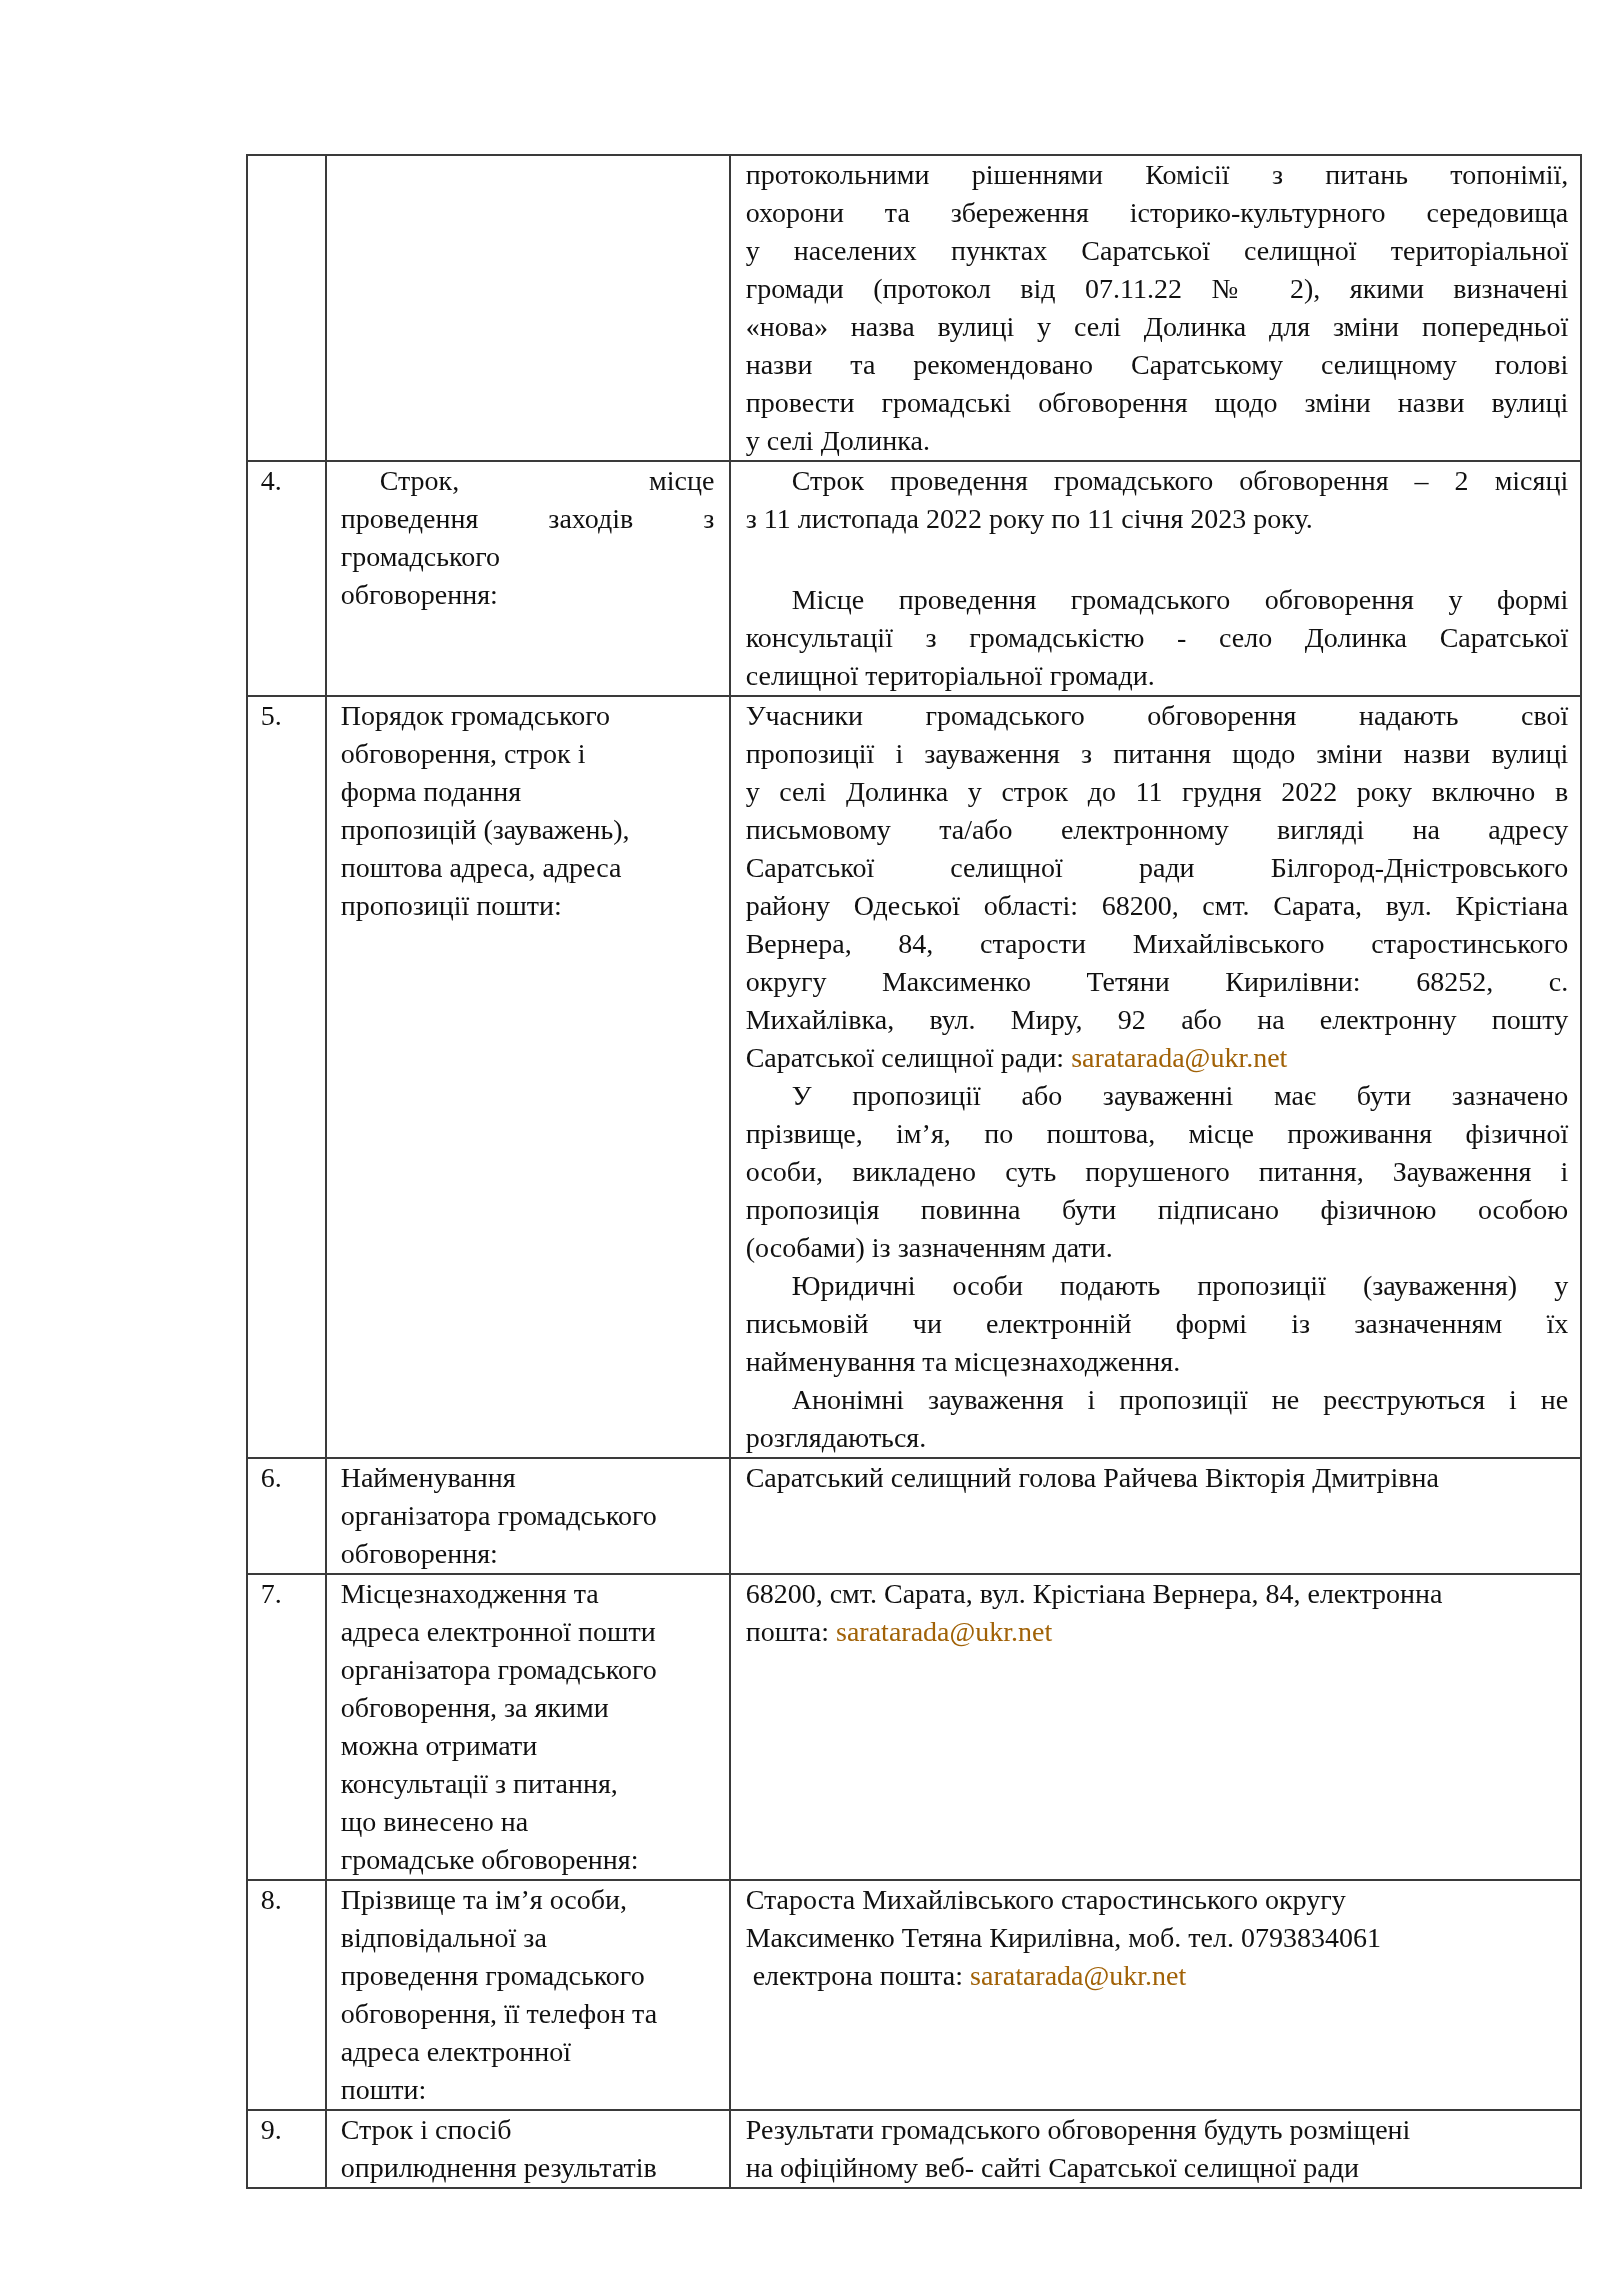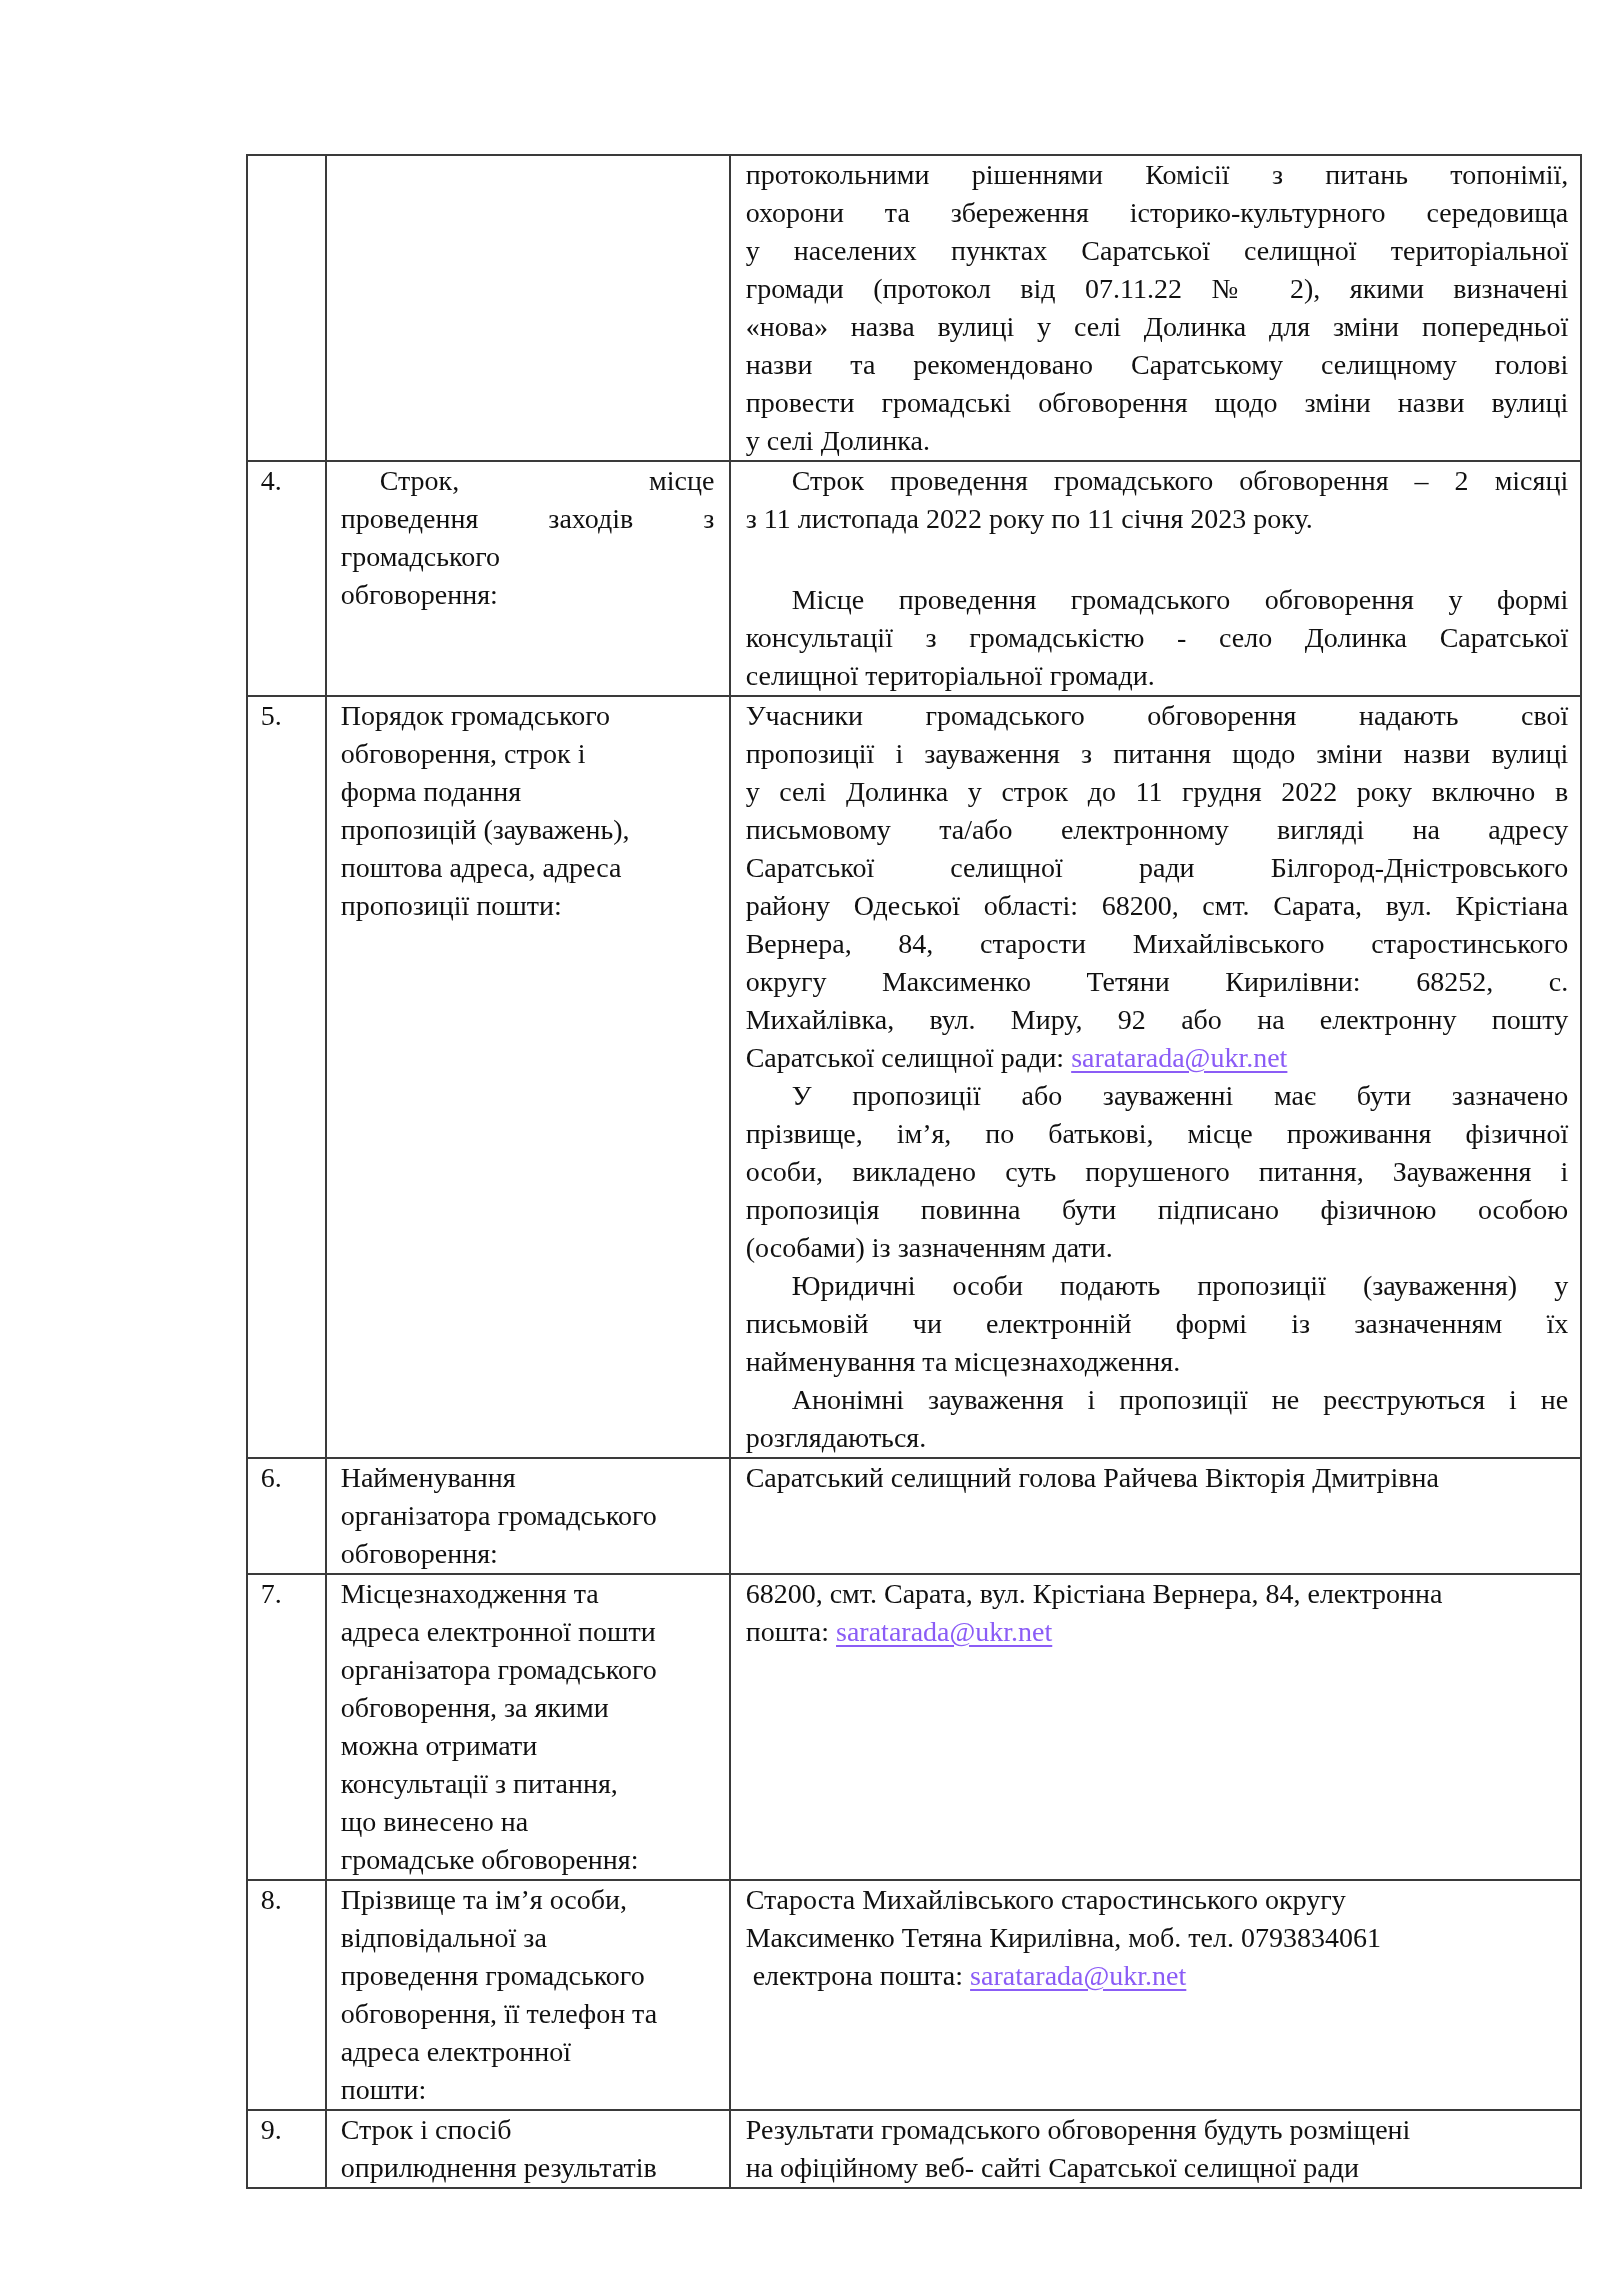--- a/index.html
+++ b/index.html
@@ -57,23 +57,22 @@
       text-align: left;
       border-radius: 17px;
     }
     td.content {
       padding: 0 11.8px 0 14.7px !important;
     }
     td p {
       margin: 0;
     }
     .email {
-      text-decoration: underline;
       text-underline-offset: 3.9px;
-      color: #8b5cf6;
+      color: #a16207;
       cursor: pointer;
     }
     .jline {
       display: block;
       text-align: justify;
       text-align-last: justify;
     }
     .lline {
       display: block;
       text-align: left;
@@ -156,21 +155,21 @@
           <span class="jline">письмовому та/або електронному вигляді на адресу</span>
           <span class="jline">Саратської селищної ради Білгород-Дністровського</span>
           <span class="jline">району Одеської області: 68200, смт. Сарата, вул. Крістіана</span>
           <span class="jline">Вернера, 84, старости Михайлівського старостинського</span>
           <span class="jline">округу Максименко Тетяни Кирилівни: 68252, с.</span>
           <span class="jline">Михайлівка, вул. Миру, 92   або на електронну пошту</span>
           <span class="lline"><span>Саратської селищної ради: </span><a class="email">saratarada@ukr.net</a></span>
         </p>
         <p>
           <span class="jline" style="padding-left:46px;">У пропозиції або зауваженні  має бути зазначено</span>
-          <span class="jline">прізвище, ім’я, по батькові, місце проживання фізичної</span>
+          <span class="jline">прізвище, ім’я, по поштова, місце проживання фізичної</span>
           <span class="jline">особи, викладено суть порушеного питання, Зауваження і</span>
           <span class="jline">пропозиція повинна бути підписано фізичною особою</span>
           <span class="lline">(особами) із зазначенням дати.</span>
         </p>
         <p>
           <span class="jline" style="padding-left:46px;">Юридичні особи подають пропозиції (зауваження) у</span>
           <span class="jline">письмовій чи електронній формі із зазначенням їх</span>
           <span class="lline">найменування та місцезнаходження.</span>
         </p>
         <p>

